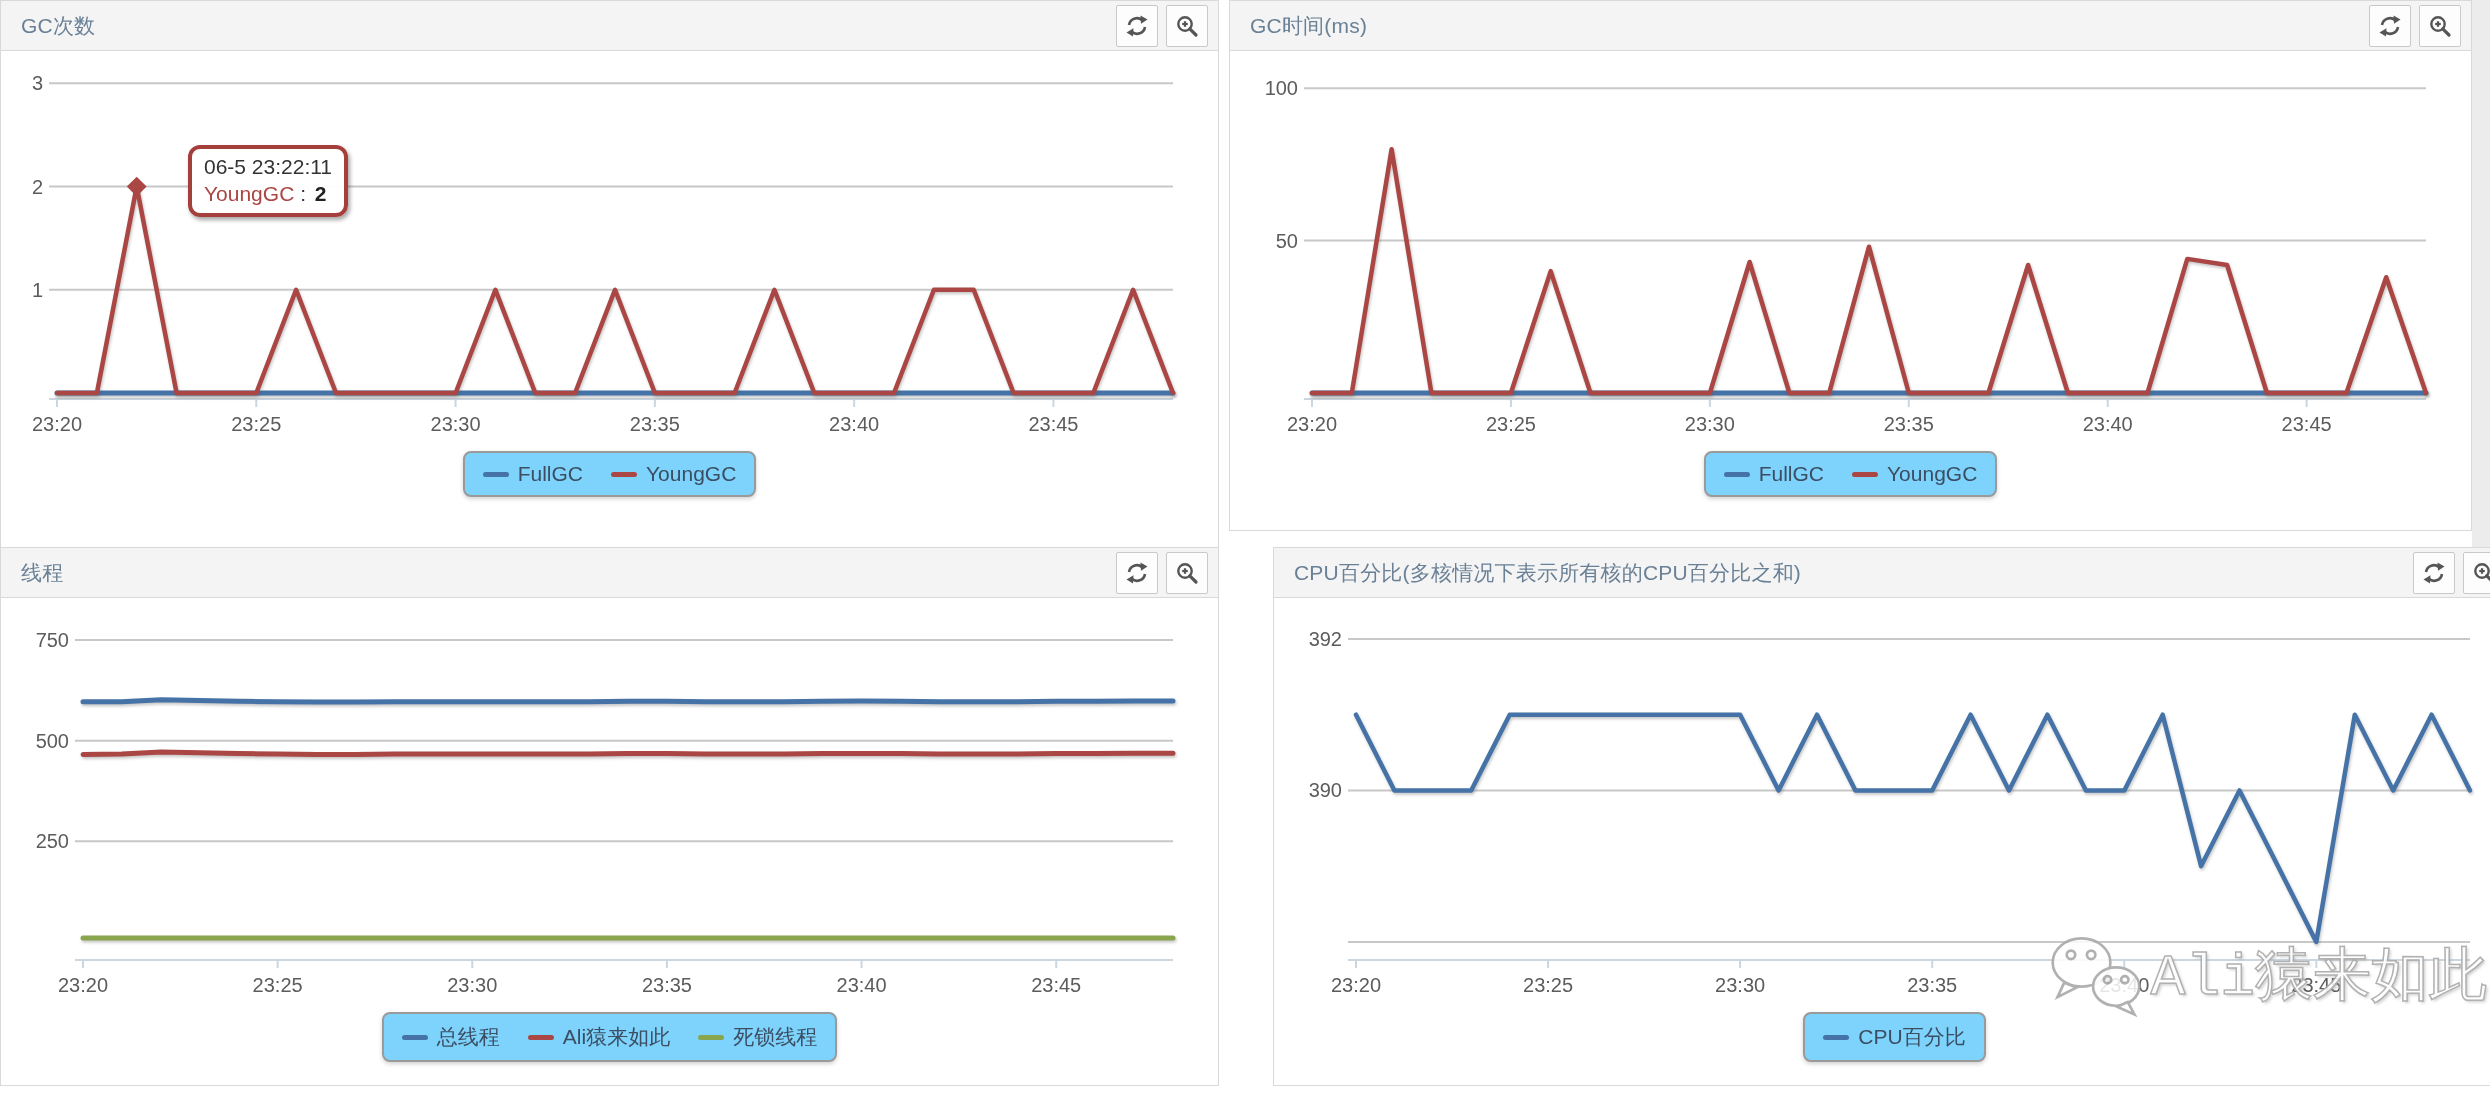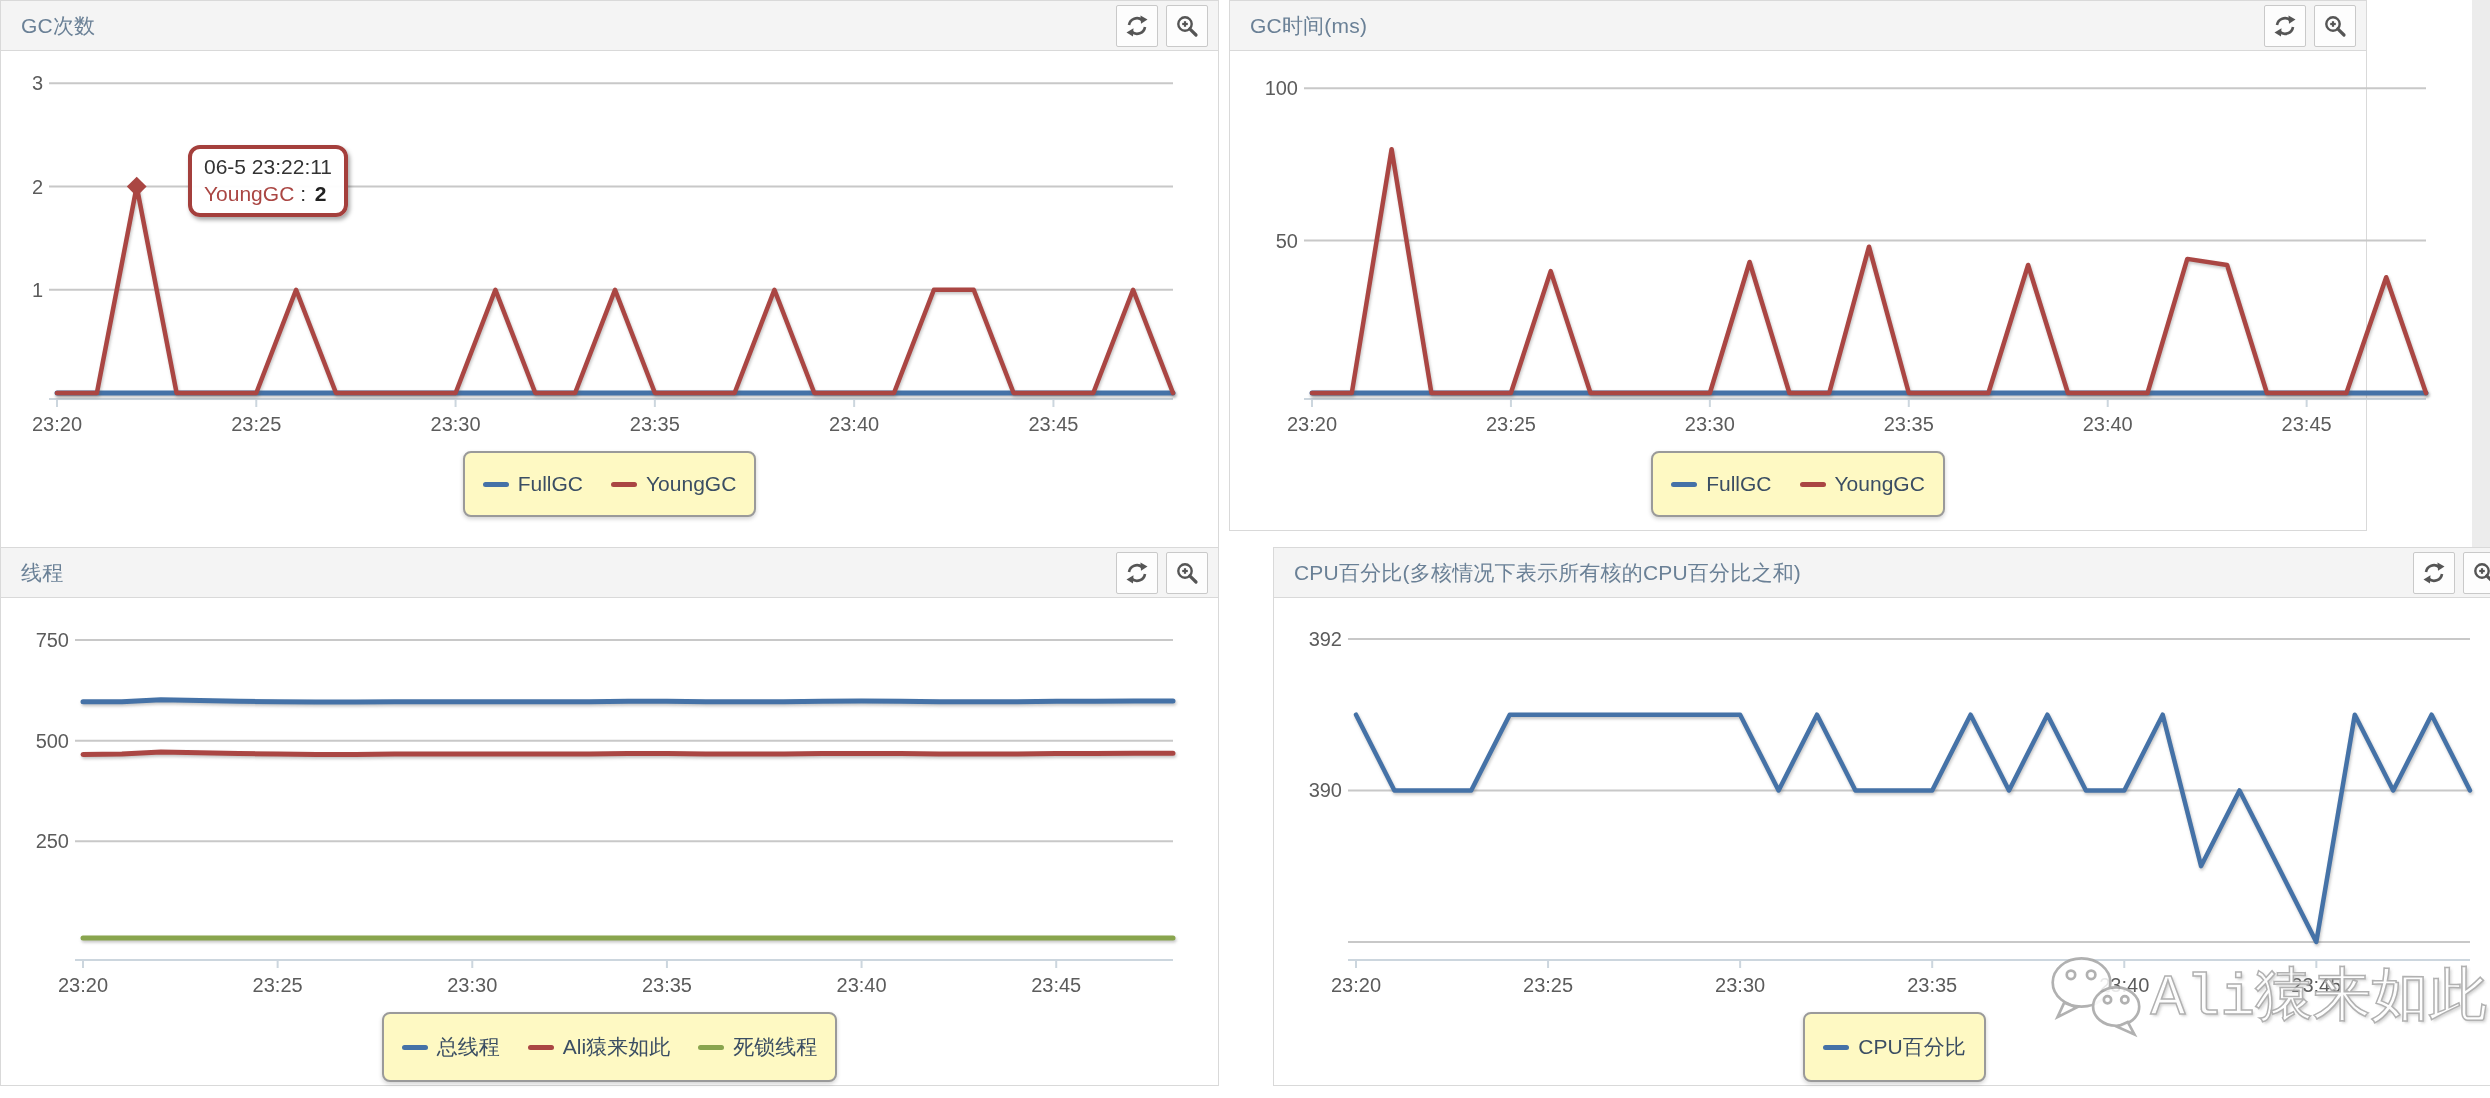--- a/index.html
+++ b/index.html
@@ -27,22 +27,22 @@
   }
   .tool-btn svg { width:24px; height:24px; }
   .panel-body { position:relative; width:100%; }
   .chart { position:relative; width:100%; }
   .chart-row1 { height:396px; }
   .chart-row2 { height:410px; }
   .axis-label { font-size:20px; fill:#5c5c5c; }
   .series-line { filter:drop-shadow(1px 2px 1.5px rgba(90,90,90,0.35)); }
   .legend { display:flex; justify-content:center; margin-top:4px; }
   .legend-box {
-    display:inline-flex; align-items:center; gap:28px; padding:19px 18px;
-    border:2px solid #9a9a9a; border-radius:8px; background:#fef9c3;
+    display:inline-flex; align-items:center; gap:28px; padding:9px 18px;
+    border:2px solid #9a9a9a; border-radius:8px; background:#7dd3fc;
     box-shadow:0 2px 4px rgba(0,0,0,0.18);
   }
   .legend-item { display:inline-flex; align-items:center; gap:9px; font-size:21px; color:#3b4e63; cursor:pointer; }
   .legend-swatch { display:inline-block; width:26px; height:5px; border-radius:3px; }
   .tooltip {
     position:absolute; z-index:5; white-space:nowrap;
     border:4px solid #a43f3c; border-radius:12px; background:rgba(255,255,255,0.96);
     padding:4px 12px 6px; font-size:21px; line-height:1.3; color:#333;
     box-shadow:2px 3px 4px rgba(0,0,0,0.35);
   }
@@ -121,21 +121,21 @@
           </span>
           <span class="legend-item">
             <span class="legend-swatch" style="background: rgb(170, 70, 67);"></span>
             <span>YoungGC</span>
           </span>
         </div>
       </div>
   </div>
 </div>
 
-<div class="panel" style="left:1229px;top:0;width:1138px;height:531px">
+<div class="panel" style="left:1229px;top:0;width:1243px;height:531px">
   <div class="panel-header">
     <span class="panel-title">GC时间(ms)</span>
     <div class="panel-tools">
       <button class="tool-btn">
         <svg viewBox="0 0 24 24">
           <path d="M4 11 A 8 8 0 0 1 17.2 6.2" fill="none" stroke="#555" stroke-width="2.6"></path>
           <polygon points="15.5,1.5 22.5,5.5 16,9.8" fill="#555"></polygon>
           <path d="M20 13 A 8 8 0 0 1 6.8 17.8" fill="none" stroke="#555" stroke-width="2.6"></path>
           <polygon points="8.5,14.2 1.5,18.5 8,22.5" fill="#555"></polygon>
         </svg>

